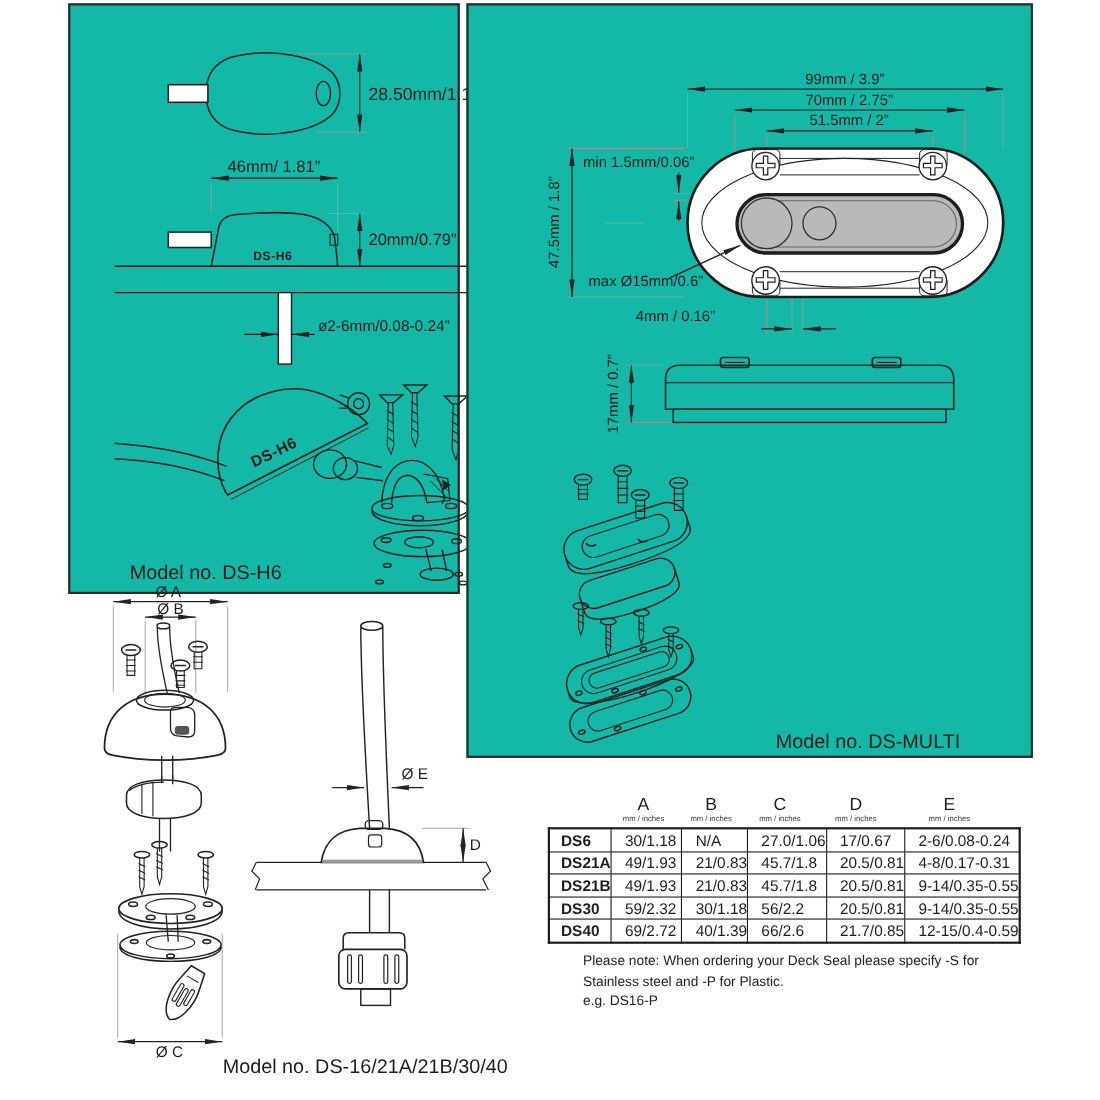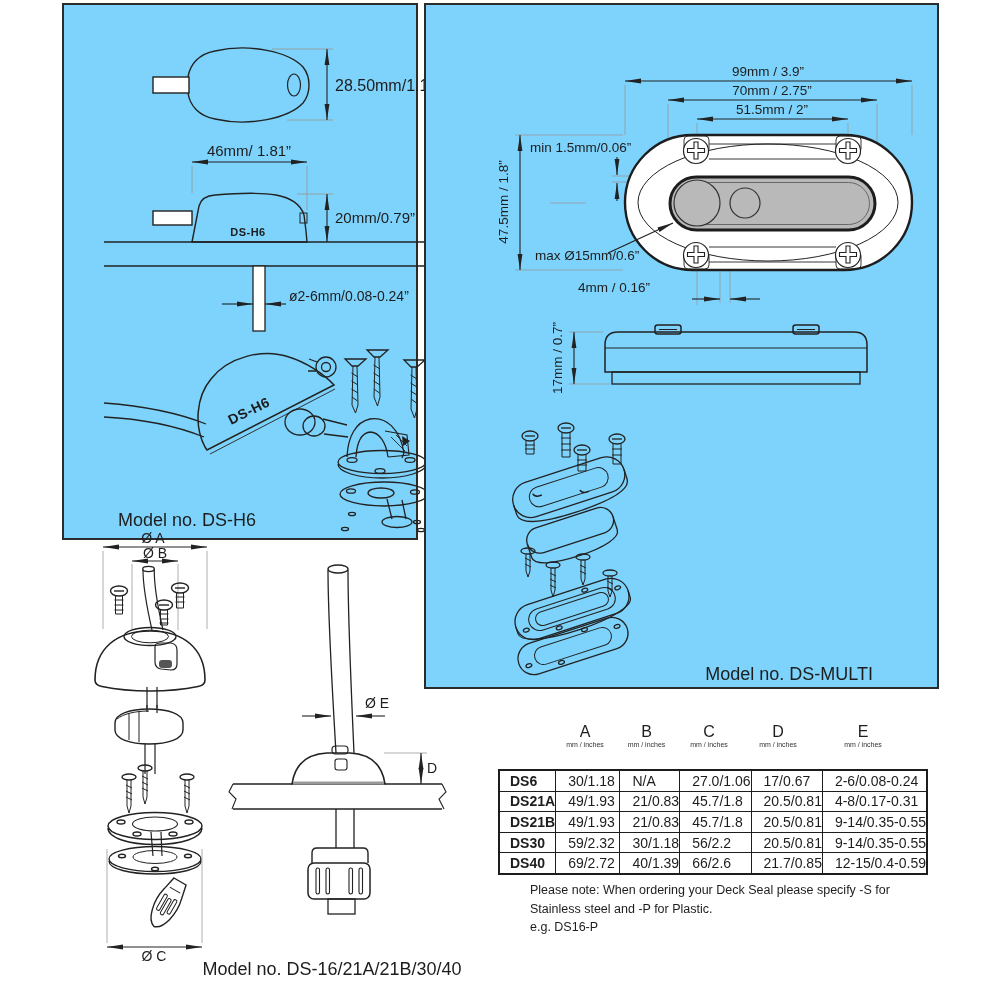--- a/index.html
+++ b/index.html
@@ -1,35 +1,35 @@
 <!DOCTYPE html>
 <html><head>
 <meta charset="utf-8">
 <style>
   html,body{margin:0;padding:0;background:#fff;}
   #canvas{position:relative;width:1000px;height:1000px;background:#ffffff;
           font-family:"Liberation Sans", sans-serif;color:#222;overflow:hidden;}
-  .panel{position:absolute;border:2.5px solid #2b2b2b;background:#7dd3fc;box-sizing:border-box;}
+  .panel{position:absolute;border:2.5px solid #2b2b2b;background:#14b8a6;box-sizing:border-box;}
   #panel-dsh6{left:62px;top:3px;width:356px;height:537px;padding-left:40px;}
   #panel-dsmulti{left:424px;top:3px;width:515px;height:686px;}
   #section-series{position:absolute;left:55px;top:526px;width:445px;height:455px;}
   svg{display:block;}
   svg text{fill:#1d1d1d;font-family:"Liberation Sans", sans-serif;}
   .dim{font-size:15px;}
   .dim2{font-size:13.5px;}
   .model-label{font-size:18px;}
   .part-label{font-size:11px;font-weight:bold;letter-spacing:.5px;}
 
   
   #spec-block{position:absolute;left:498px;top:724px;width:430px;}
   #spec-header{display:flex;margin-left:54px;}
   #spec-header .hcol{text-align:center;line-height:1;}
   #spec-header .letter{font-size:16px;color:#1d1d1d;}
   #spec-header .unit{font-size:7px;color:#333;margin-top:1px;}
-  table.spec{border-collapse:collapse;border:2.2px solid #1d1d1d;table-layout:fixed;margin-top:21px;}
+  table.spec{border-collapse:collapse;border:2.2px solid #1d1d1d;table-layout:fixed;margin-top:4px;}
   table.spec td{border:1.3px solid #1d1d1d;height:19.6px;font-size:14px;padding:0 0 0 12px;
                 white-space:nowrap;overflow:hidden;color:#1d1d1d;}
   table.spec td.model{font-weight:bold;padding-left:10px;}
   #spec-note{margin-top:6px;font-size:12.5px;color:#1d1d1d;line-height:1.5;margin-left:32px;}
 </style>
 </head>
 <body>
 
 <div id="canvas">
 

